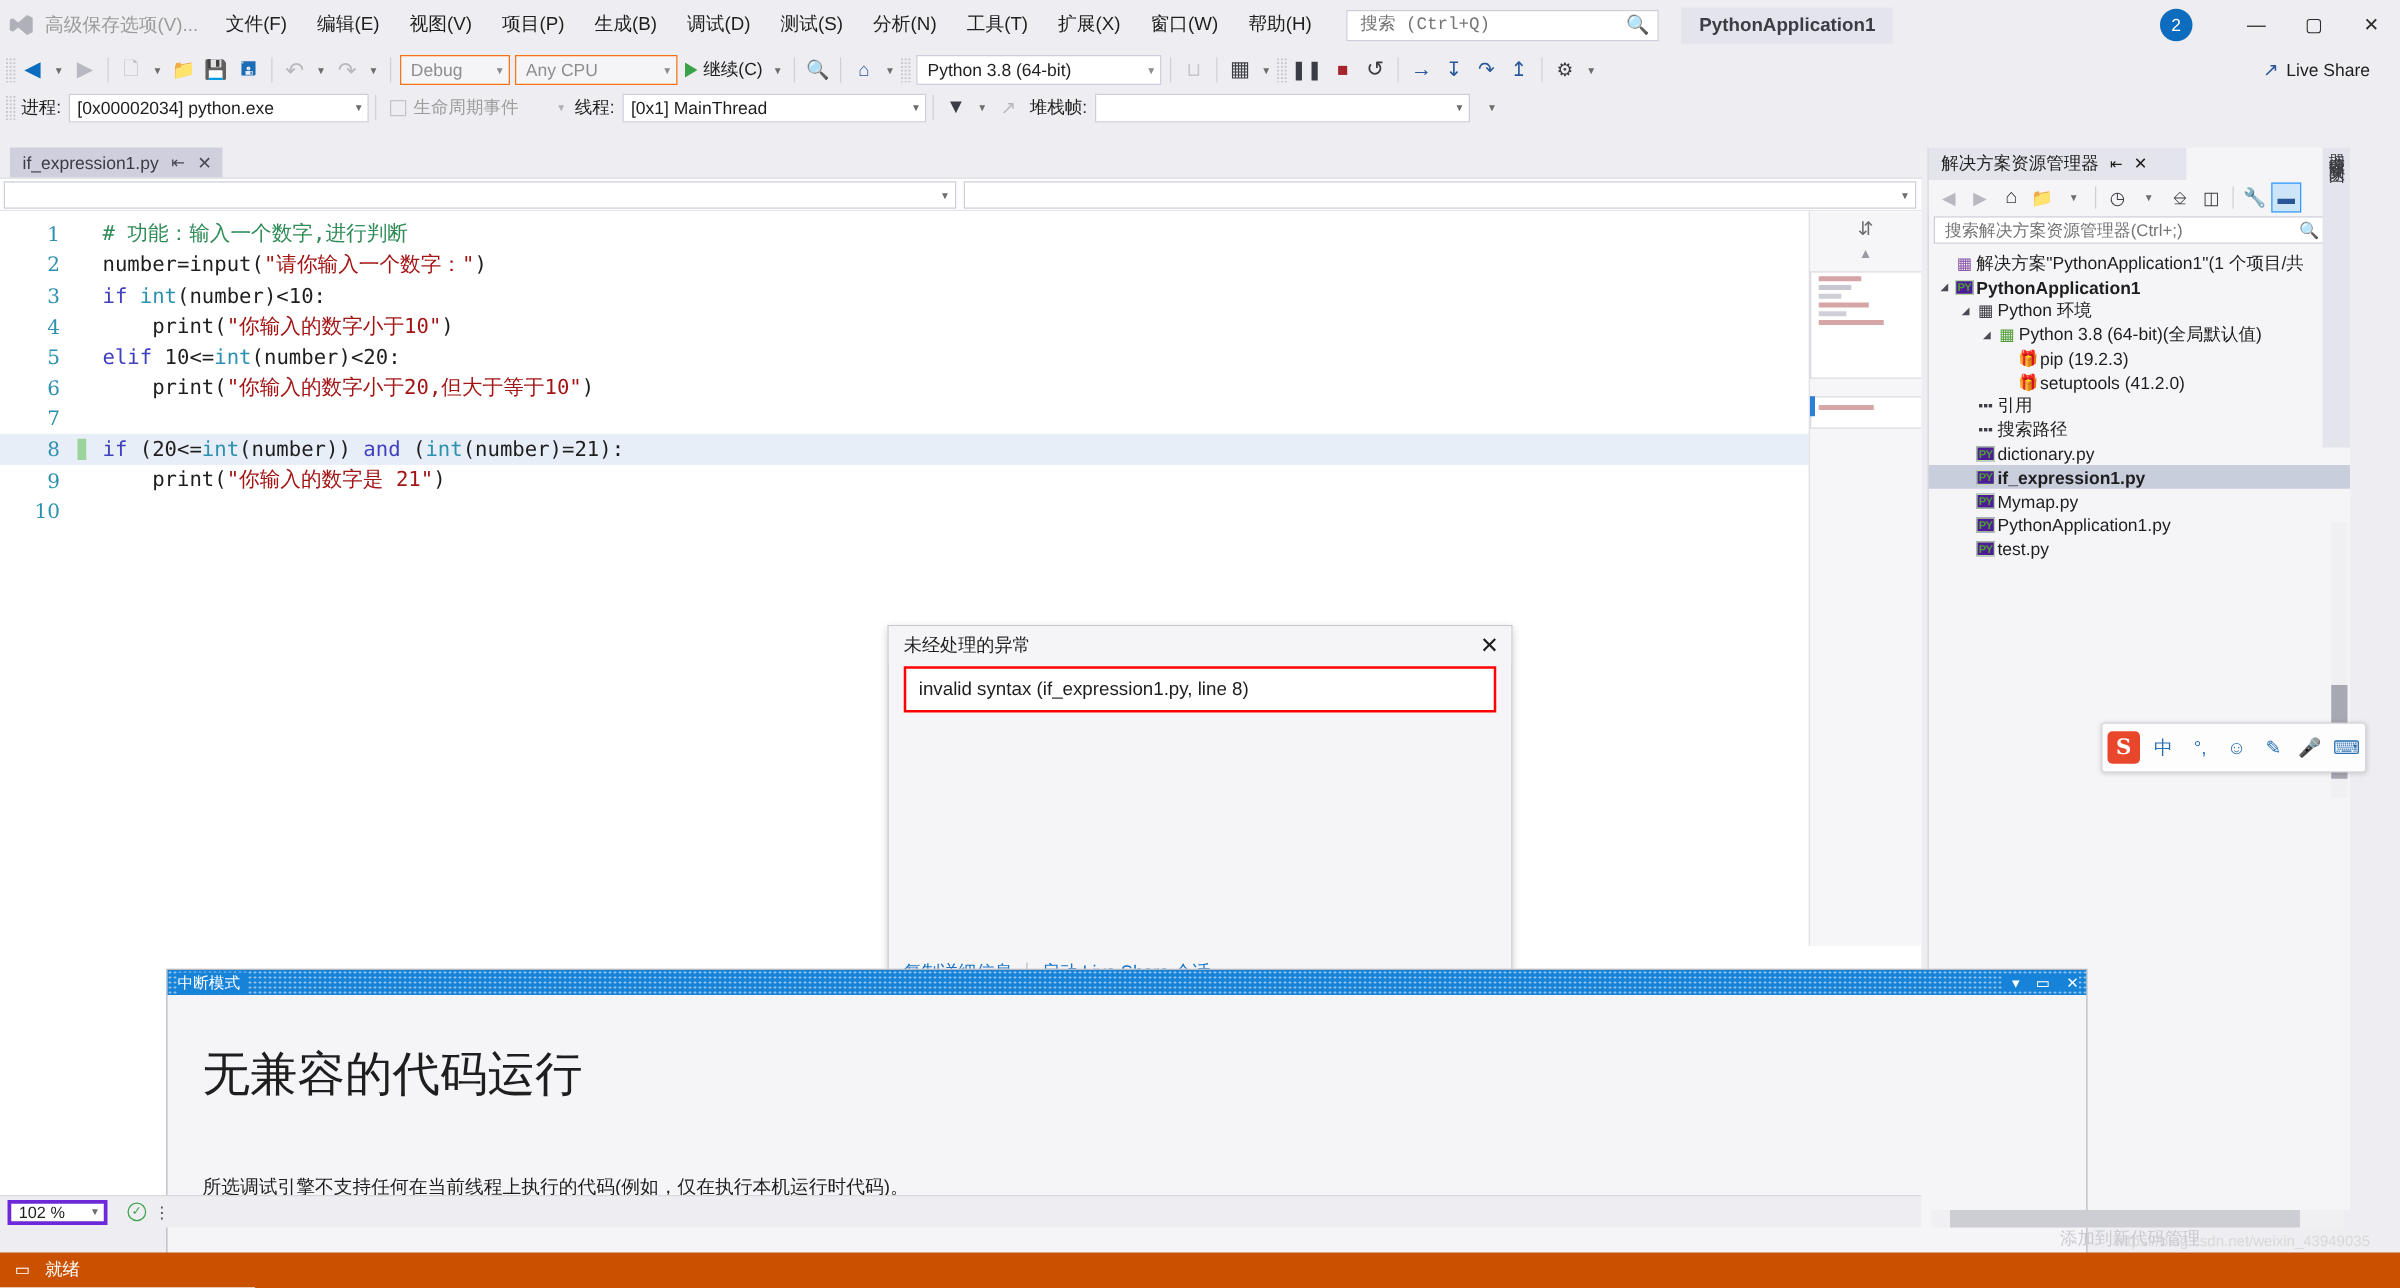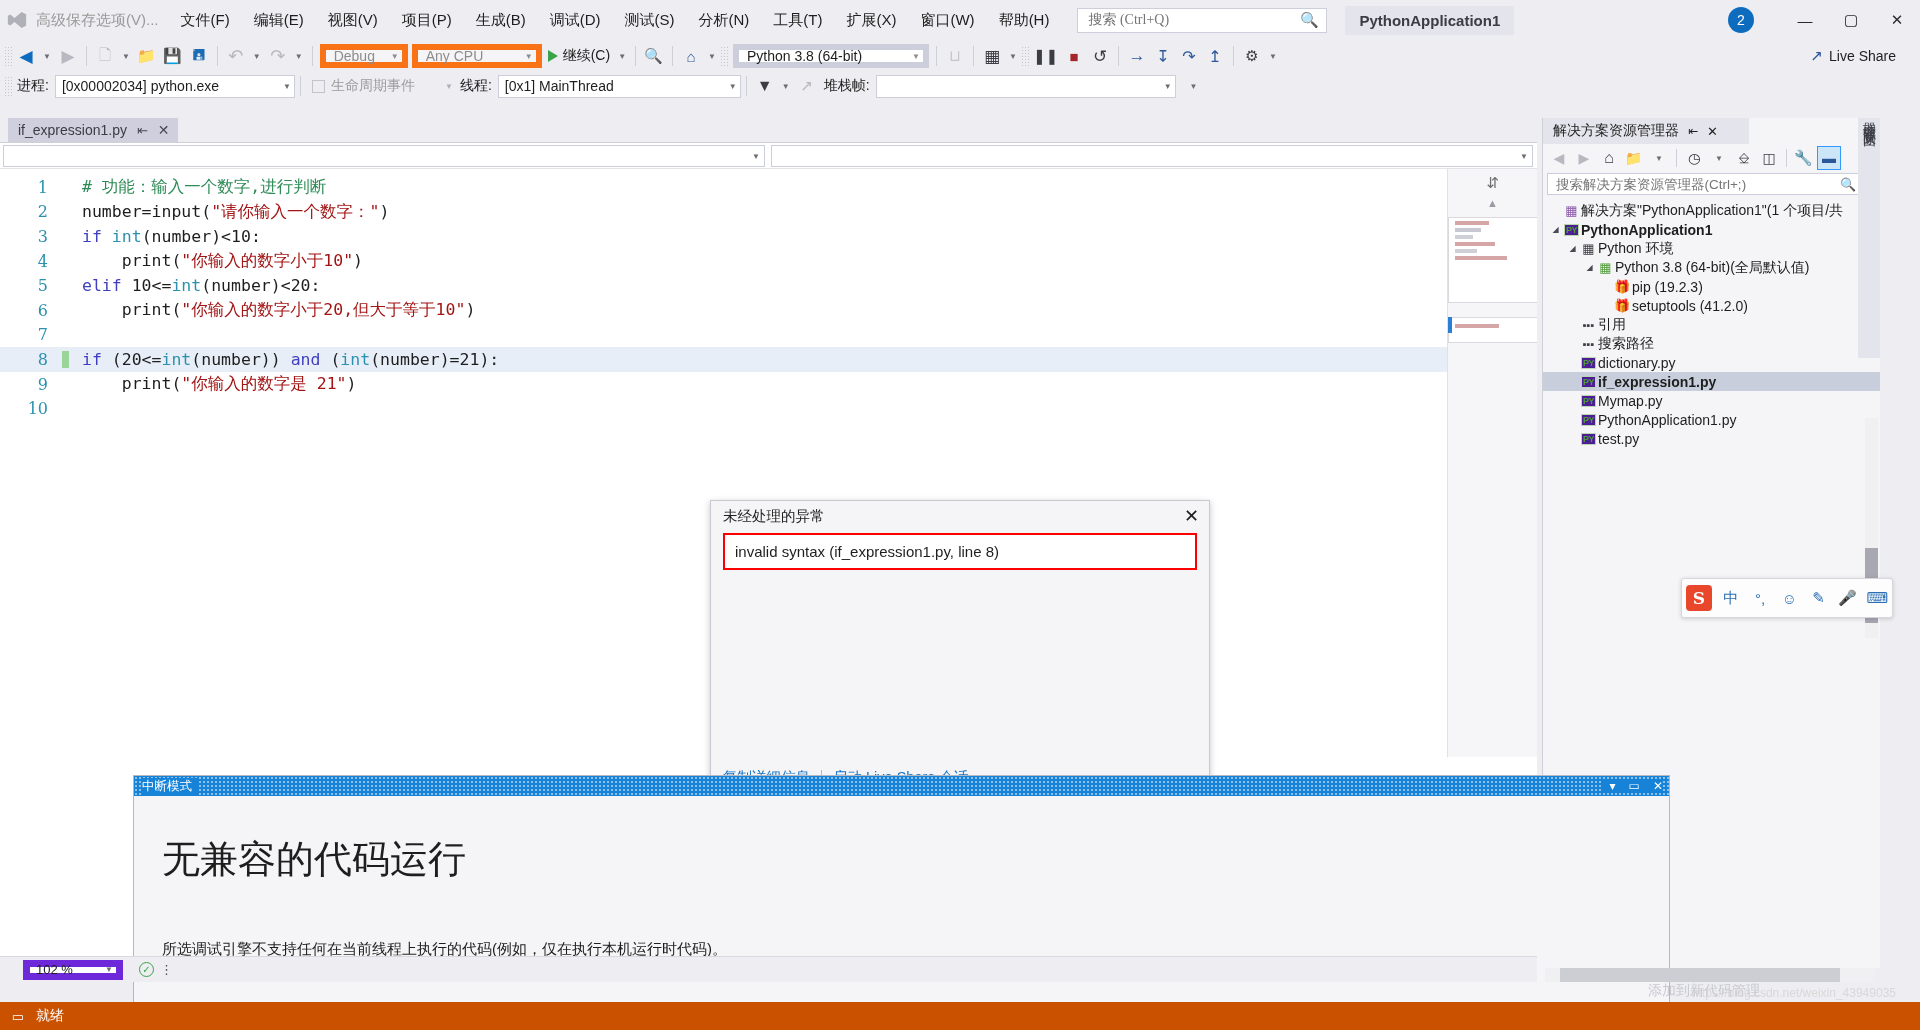--- a/index.html
+++ b/index.html
@@ -28,21 +28,21 @@
     padding: 0 12px; font-size: 15px; color: #1e1e1e; line-height: 40px;
     white-space: nowrap; cursor: default;
   }
   .searchbox {
     margin-left: 16px; width: 250px; height: 25px; background: #ffffff;
     border: 1px solid #cccedb; display: flex; align-items: center;
     padding: 0 4px 0 8px;
   }
   .searchbox input {
     border: none; outline: none; flex: 1; font-size: 14px; color: #717171;
-    font-family: Liberation Serif, serif; background: transparent;
+    font-family: Liberation Mono, monospace; background: transparent;
   }
   .search-glyph { color: #5a5a5a; font-size: 15px; padding-right: 3px; }
   .proj-title {
     margin-left: 18px; background: #e4e4ec; color: #3c3c44; font-weight: bold;
     font-size: 15px; padding: 6px 14px; white-space: nowrap;
   }
   .win-ctrls {
     position: absolute; right: 0; top: 0; height: 40px; display: flex; align-items: center;
   }
   .badge-circle {
@@ -61,21 +61,21 @@
   .grip { width: 9px; height: 20px; opacity: .5;
     background-image: radial-gradient(#9a9aa6 36%, transparent 38%);
     background-size: 3px 3px; }
   .tb-sep { width: 1px; height: 20px; background: #cfcfd8; margin: 0 5px; }
   .tb-btn {
     height: 26px; min-width: 26px; display: flex; align-items: center; justify-content: center;
     padding: 0 3px; font-size: 15px; color: #2b579a;
   }
   .tb-caret { font-size: 8px; color: #6d6d6d; padding: 0 4px; }
   .combo {
-    height: 24px; border: 6px solid #f97316; background: #f5f5f7; display: flex;
+    height: 24px; border: 1px solid #f97316; background: #f5f5f7; display: flex;
     align-items: center; justify-content: space-between; padding: 0 3px 0 8px;
     font-size: 14px; color: #8d8d8d; margin: 0 2px;
   }
   .combo.active { background:#fff; color:#1e1e1e; border-color:#cccedb;gap:28px; }
   .combo .cv { white-space: nowrap; overflow: hidden; }
   .combo .cc { font-size: 8px; color: #8d8d8d; padding-left: 8px; }
   .run-btn { display: flex; align-items: center; height: 26px; padding: 0 4px; }
   .run-tri { width: 0; height: 0; border-left: 10px solid #3aa349;
              border-top: 6.5px solid transparent; border-bottom: 6.5px solid transparent; margin-right: 5px;}
   .run-text { font-size: 14px; color: #1e1e1e; white-space: nowrap; }
@@ -254,21 +254,21 @@
   .brk-body { padding: 38px 0 0 28px; }
   .brk-h1 { font-size: 38px; color: #1e1e1e; font-weight: normal; margin: 0; }
   .brk-p { margin-top: 55px; font-size: 15px; color: #1e1e1e; }
 
   
   .zoombar {
     position: absolute; left: 0; bottom: 48px; width: 1537px; height: 26px;
     background: #eeeef2; display: flex; align-items: center; border-top: 1px solid #d8d8de;
   }
   .zoom-combo {
-    width: 100px; height: 20px; margin-left: 23px; border: 7px solid #6d28d9; background: #fff;
+    width: 80px; height: 20px; margin-left: 6px; border: 3px solid #6d28d9; background: #fff;
     display: flex; align-items: center; justify-content: space-between; padding: 0 3px 0 6px;
     font-size: 13px; color: #1e1e1e;
   }
   .zb-ok { margin-left: 16px; width: 15px; height: 15px; border-radius: 50%;
            border: 1.6px solid #3aa349; color: #3aa349; font-size: 10px;
            display: flex; align-items: center; justify-content: center; }
   .hscroll-track {
     position: absolute; left: 1545px; bottom: 48px; width: 330px; height: 14px; background: #f0f0f2;
   }
   .hscroll-thumb { position: absolute; left: 1560px; bottom: 48px; width: 280px; height: 14px; background: #cdcdd4; }

